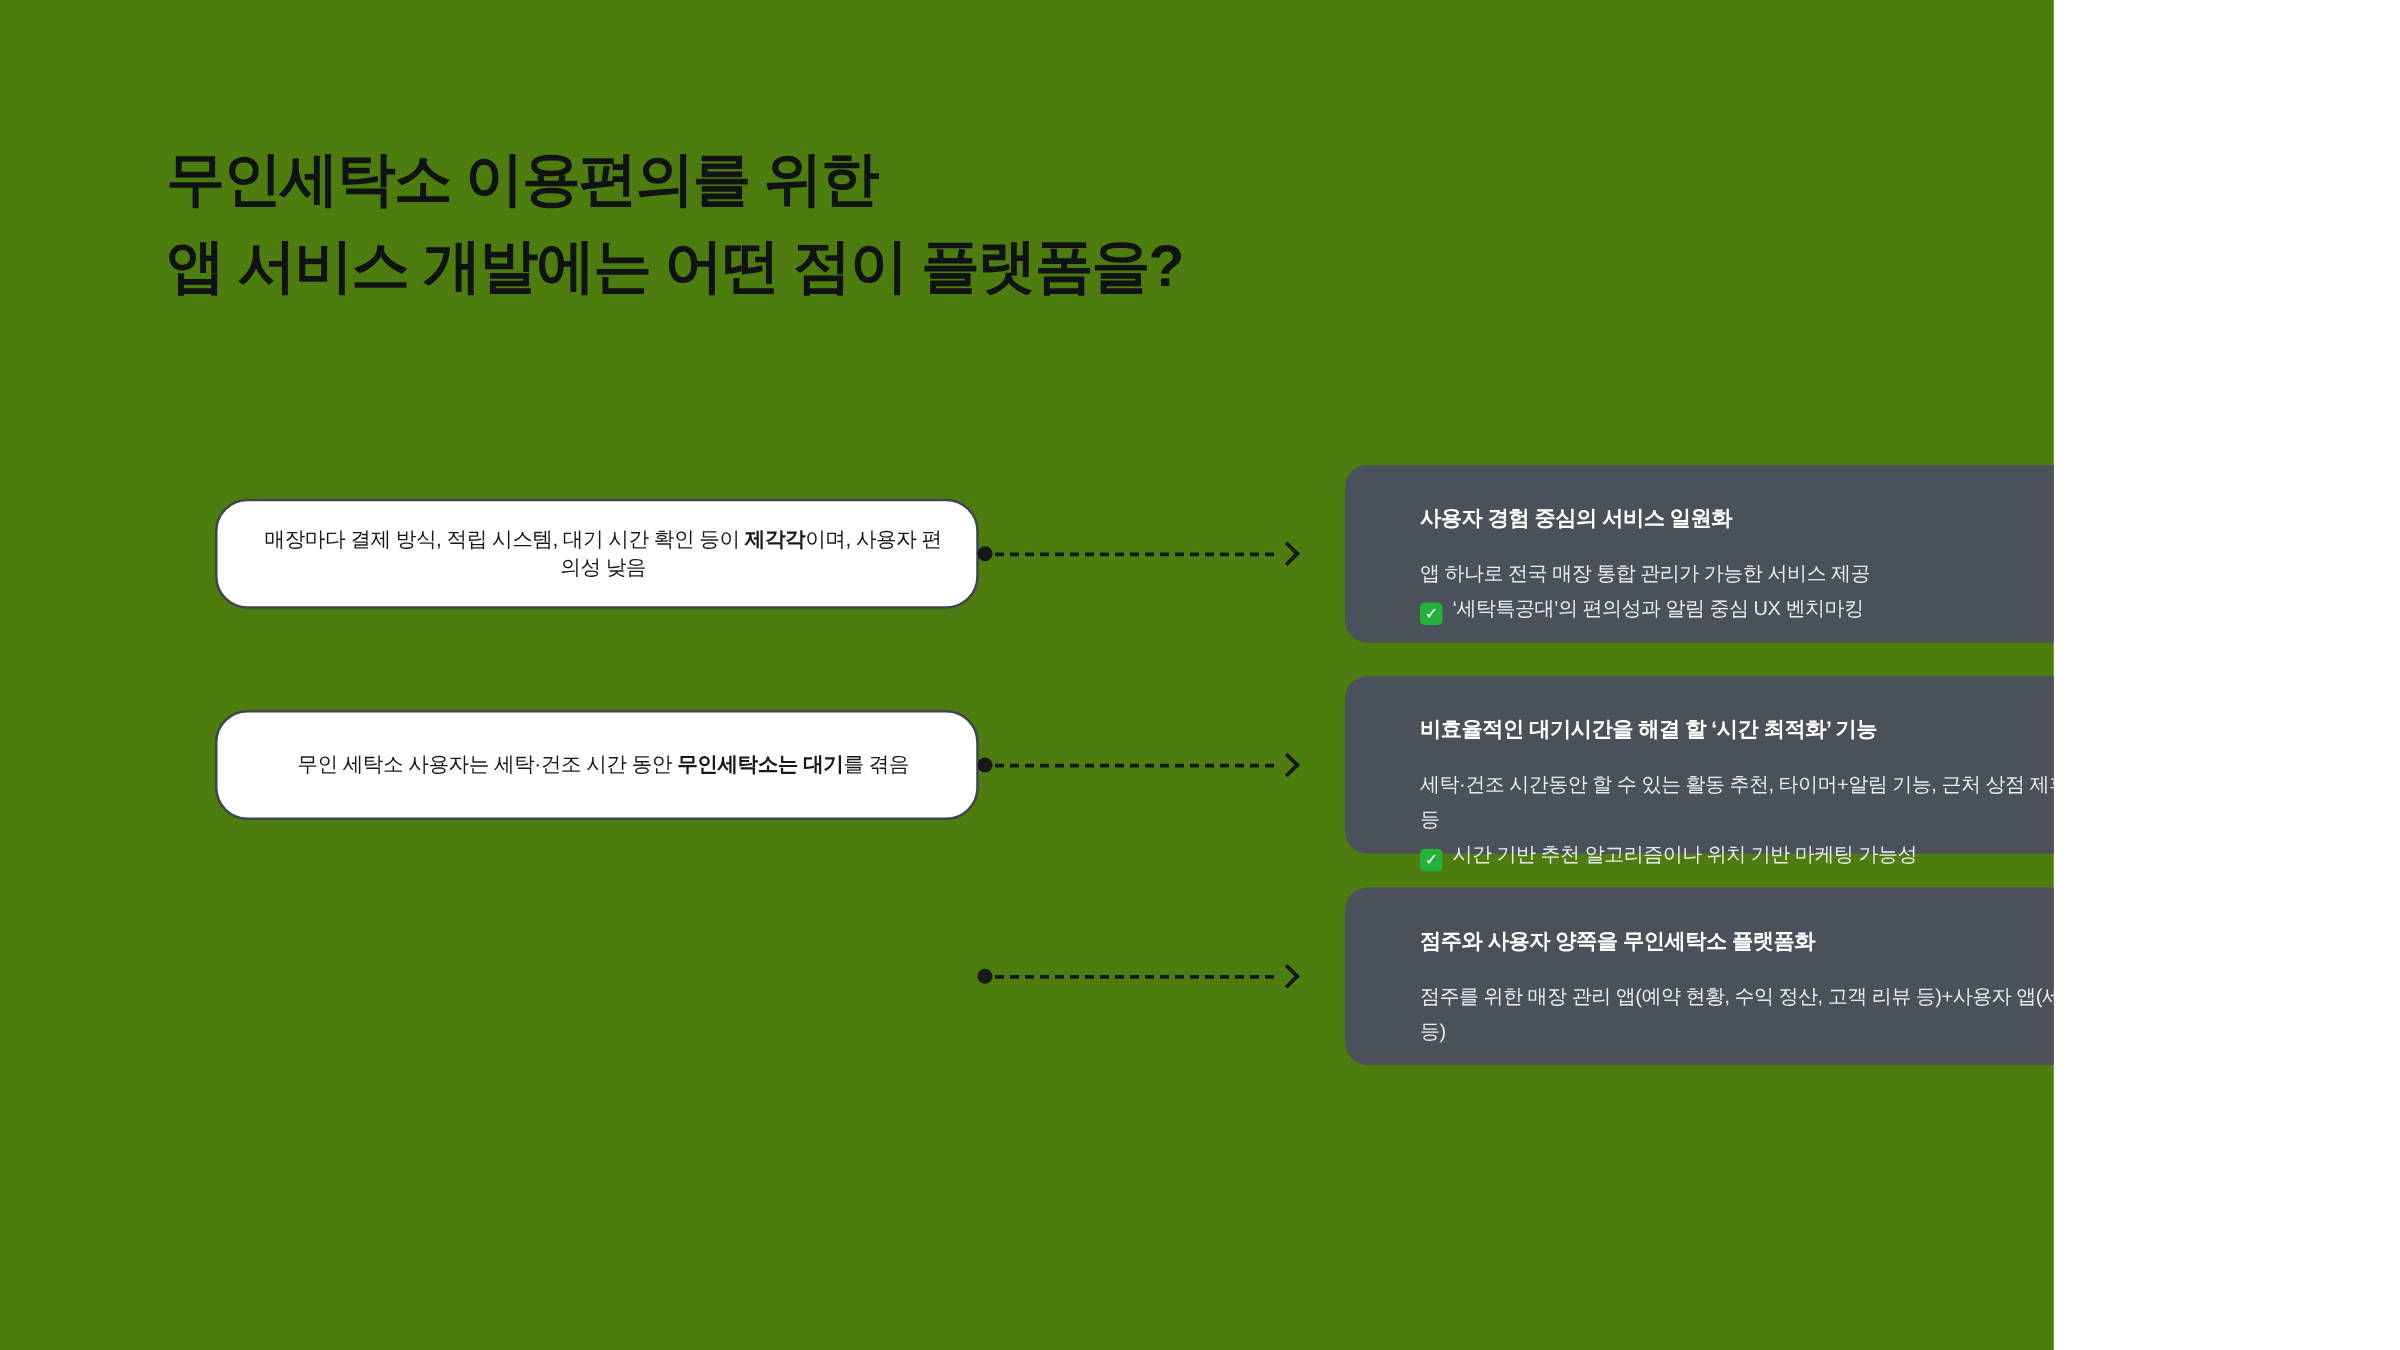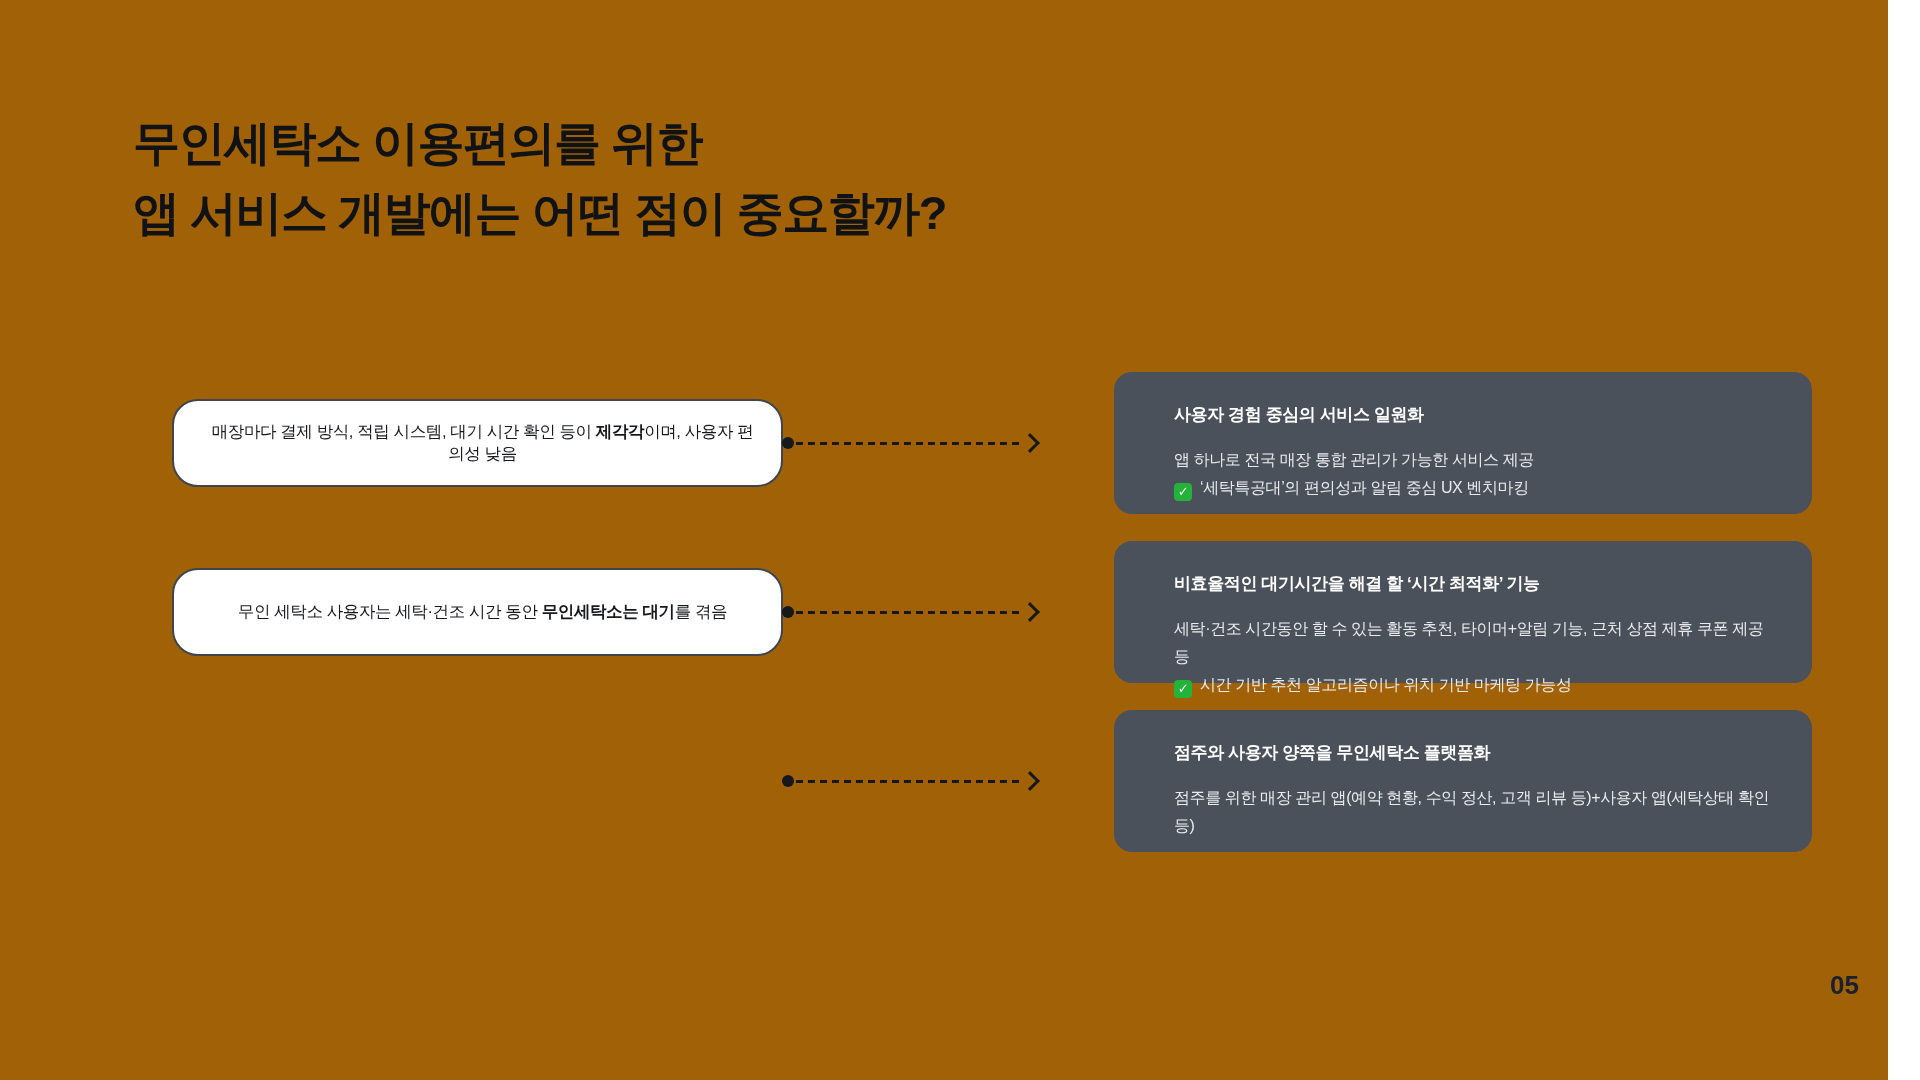--- a/index.html
+++ b/index.html
@@ -11,23 +11,23 @@
     --check-green:#23b33a;
     --page-num:#1a202c;
   }
   html,body{margin:0;padding:0;background:#ffffff;}
   body{
     font-family:"Liberation Sans","DejaVu Sans",sans-serif;
     color:var(--ink);
   }
   .slide{
     position:relative;
-    width:1888px;
+    width:1643px;
     height:1080px;
-    background:#a16207;
+    background:#4d7c0f;
     overflow:hidden;
   }
 
   
   .title{
     position:absolute;
     left:133px;
     top:108px;
     font-size:47px;
     line-height:70px;
@@ -103,21 +103,21 @@
     border-top:3px solid var(--ink);
     border-right:3px solid var(--ink);
     transform:rotate(45deg);
     flex:0 0 auto;
     margin-left:-4px;
   }
 
   
   .solution-panel{
     position:absolute;
-    left:1114px;
+    left:1076px;
     top:0;
     width:698px;
     height:142px;
     box-sizing:border-box;
     border-radius:18px;
     background:var(--panel);
     padding:31px 36px 0 60px;
   }
   .panel-heading{
     margin:0 0 20px 0;
@@ -156,21 +156,21 @@
     font-size:26px;
     font-weight:700;
     color:var(--page-num);
   }
 </style>
 </head>
 <body>
 
 <div class="slide">
 
-  <h1 class="title"><span>무인세탁소 이용편의를 위한</span><br><span>앱 서비스 개발에는 어떤 점이 중요할까?</span></h1>
+  <h1 class="title"><span>무인세탁소 이용편의를 위한</span><br><span>앱 서비스 개발에는 어떤 점이 플랫폼을?</span></h1>
 
   <div class="row row-1">
     <div class="problem-card">
       <p class="problem-text"><span>매장마다 결제 방식, 적립 시스템, 대기 시간 확인 등이 </span><strong>제각각</strong><span>이며, 사용자 편의성 낮음</span></p>
     </div>
     <div class="connector">
       <span class="dot"></span>
       <span class="dash-line"></span>
       <span class="arrow-head"></span>
     </div>

